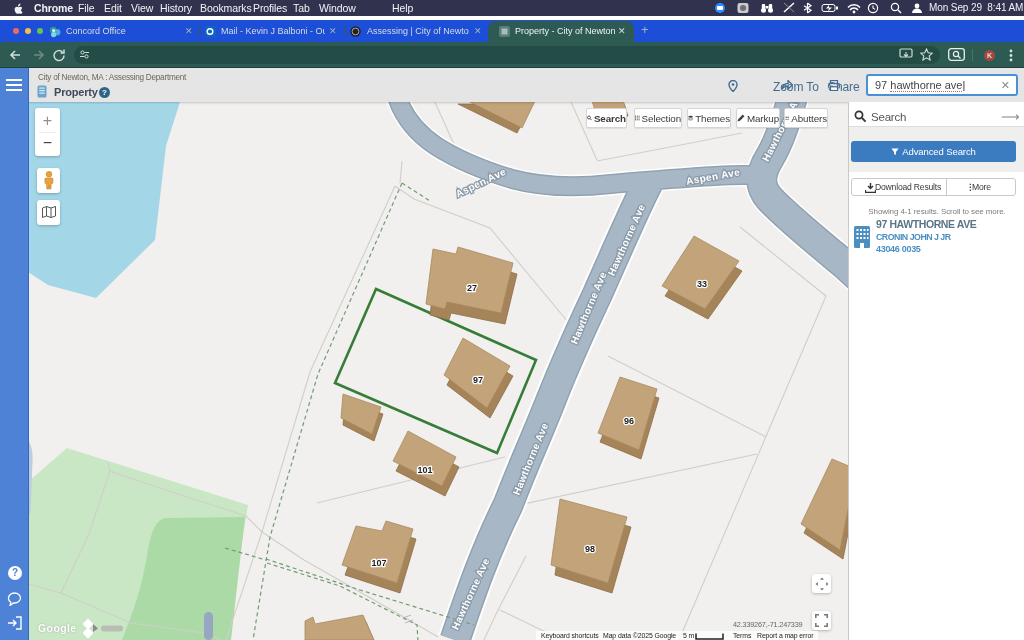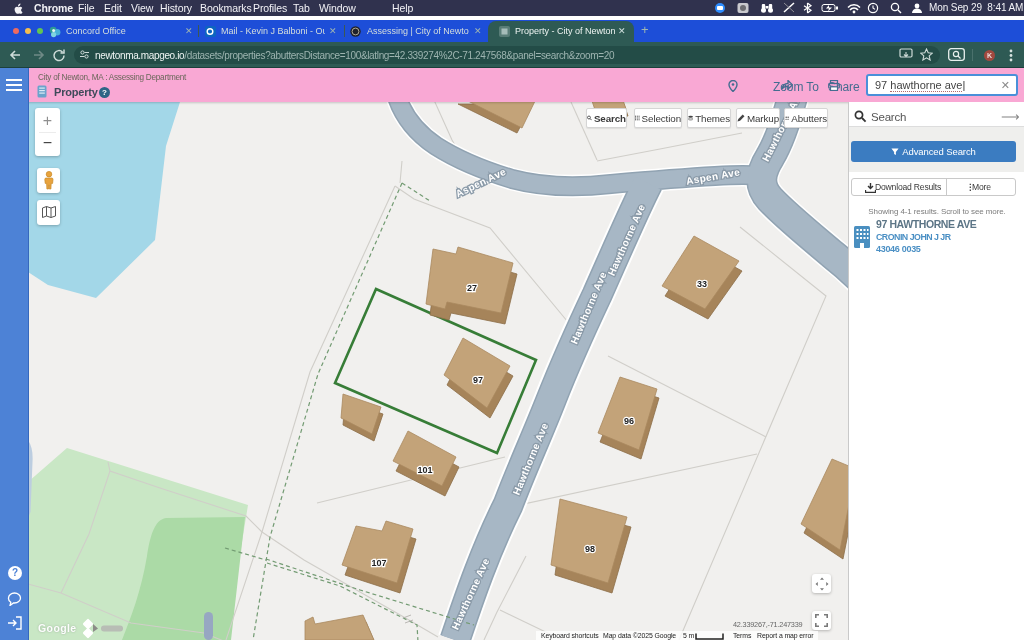--- a/index.html
+++ b/index.html
@@ -16,21 +16,21 @@
 .tab-title { position:absolute; top:6px; font-size:9px; color:#d5dedc; white-space:nowrap; overflow:hidden; }
 .tab-x { position:absolute; top:5.5px; font-size:9px; color:#9fb5b1; }
 .tab-sep { position:absolute; top:5px; width:1px; height:12px; background:#3b5854; }
 #activetab { position:absolute; left:488px; top:1px; width:146px; height:25px; background:#2e5a54; border-radius:8px 8px 0 0; }
 
 #urlrow { left:0; top:42px; width:1024px; height:26px; background:#2e5a54; border-bottom:1px solid #1c403c; }
 #urlpill { position:absolute; left:74px; top:4px; width:866px; height:18px; background:#234c47; border-radius:9px; }
 #urltext { position:absolute; left:95px; top:8px; font-size:10px; color:#9db4b0; white-space:nowrap; letter-spacing:-0.35px; }
 #urltext b { color:#eef4f3; font-weight:normal; }
 
-#header { left:28px; top:68px; width:996px; height:34px; background:#f9a8d4; box-shadow:0 1px 2px rgba(0,0,0,0.18); }
+#header { left:28px; top:68px; width:996px; height:34px; background:#e5e5e5; box-shadow:0 1px 2px rgba(0,0,0,0.18); }
 #crumb { position:absolute; left:10px; top:4.5px; font-size:8.2px; letter-spacing:-0.25px; color:#6a675a; }
 #ptitle { position:absolute; left:26px; top:17.5px; font-size:11px; color:#3f4a5a; font-weight:bold; letter-spacing:-0.2px; }
 .hbtn { position:absolute; top:11.5px; font-size:12px; letter-spacing:-0.1px; color:#456c90;margin-left:36px; }
 #searchbox { position:absolute; left:838px; top:6px; width:152px; height:22px; background:#fff; border:2px solid #4a90d9; border-radius:3px; font-size:11px; color:#444; line-height:18px; padding-left:7px; }
 #searchbox .sx { position:absolute; right:6px; top:0; color:#8a8a8a; font-size:11px; }
 
 #sidebar { left:0; top:68px; width:29px; height:572px; background:#4d82d6; border-right:1.5px solid #3668bd; }
 
 .mbtn { position:absolute; top:108px; height:20px; background:#fff; border:1px solid #d5d5d5; border-radius:2px; font-size:9.8px; letter-spacing:-0.1px; color:#3a3a3a; text-align:center; box-shadow:0 1px 1px rgba(0,0,0,0.08); display:flex; align-items:center; justify-content:center; }
 
@@ -259,21 +259,20 @@
       <path d="M 12,8 H 3 M 7,4 L 3,8 L 7,12" stroke="#cfdcd9" stroke-width="1.6" fill="none"></path>
       <path d="M 26,8 H 35 M 31,4 L 35,8 L 31,12" stroke="#6f8a86" stroke-width="1.6" fill="none"></path>
       <path d="M 54.5,5 a 5,5 0 1 0 1.5,3.5 M 56,2.5 v3.5 h-3.5" stroke="#cfdcd9" stroke-width="1.5" fill="none"></path>
     </svg>
     <svg class="abs" style="left:80px; top:8px;" width="9" height="9" viewBox="0 0 9 9">
       <circle cx="2.5" cy="2.5" r="1.6" fill="none" stroke="#cfdcd9" stroke-width="1"></circle>
         <path d="M 4.5,2.5 H 9" stroke="#cfdcd9" stroke-width="1"></path>
       <circle cx="6.5" cy="6.5" r="1.6" fill="none" stroke="#cfdcd9" stroke-width="1"></circle>
         <path d="M 0,6.5 H 4.5" stroke="#cfdcd9" stroke-width="1"></path>
     </svg>
-    <span id="urltext"><b>newtonma.mapgeo.io</b>/datasets/properties?abuttersDistance=100&amp;latlng=42.339274%2C-71.247568&amp;panel=search&amp;zoom=20</span>
     <svg class="abs" style="left:899px; top:6px;" width="14" height="13" viewBox="0 0 14 13">
       <rect x="1" y="1" width="12" height="8" rx="1.2" fill="none" stroke="#cfdcd9" stroke-width="1.2"></rect>
       <path d="M 7,4 v4 M 5,6.5 L 7,8.5 L 9,6.5" stroke="#cfdcd9" stroke-width="1.1" fill="none"></path>
     </svg>
     <svg class="abs" style="left:920px; top:6px;" width="13" height="13" viewBox="0 0 13 13">
       <path d="M 6.5,1 L 8.2,4.8 L 12.3,5.2 L 9.2,7.9 L 10.1,12 L 6.5,9.8 L 2.9,12 L 3.8,7.9 L 0.7,5.2 L 4.8,4.8 Z" fill="none" stroke="#cfdcd9" stroke-width="1.1"></path>
     </svg>
     <svg class="abs" style="left:948px; top:6px;" width="17" height="13" viewBox="0 0 17 13">
       <rect x="0.7" y="0.7" width="15.6" height="11.6" rx="2.5" fill="none" stroke="#e8f0ee" stroke-width="1.3"></rect>
       <circle cx="8" cy="6" r="2.6" fill="none" stroke="#e8f0ee" stroke-width="1.2"></circle>

